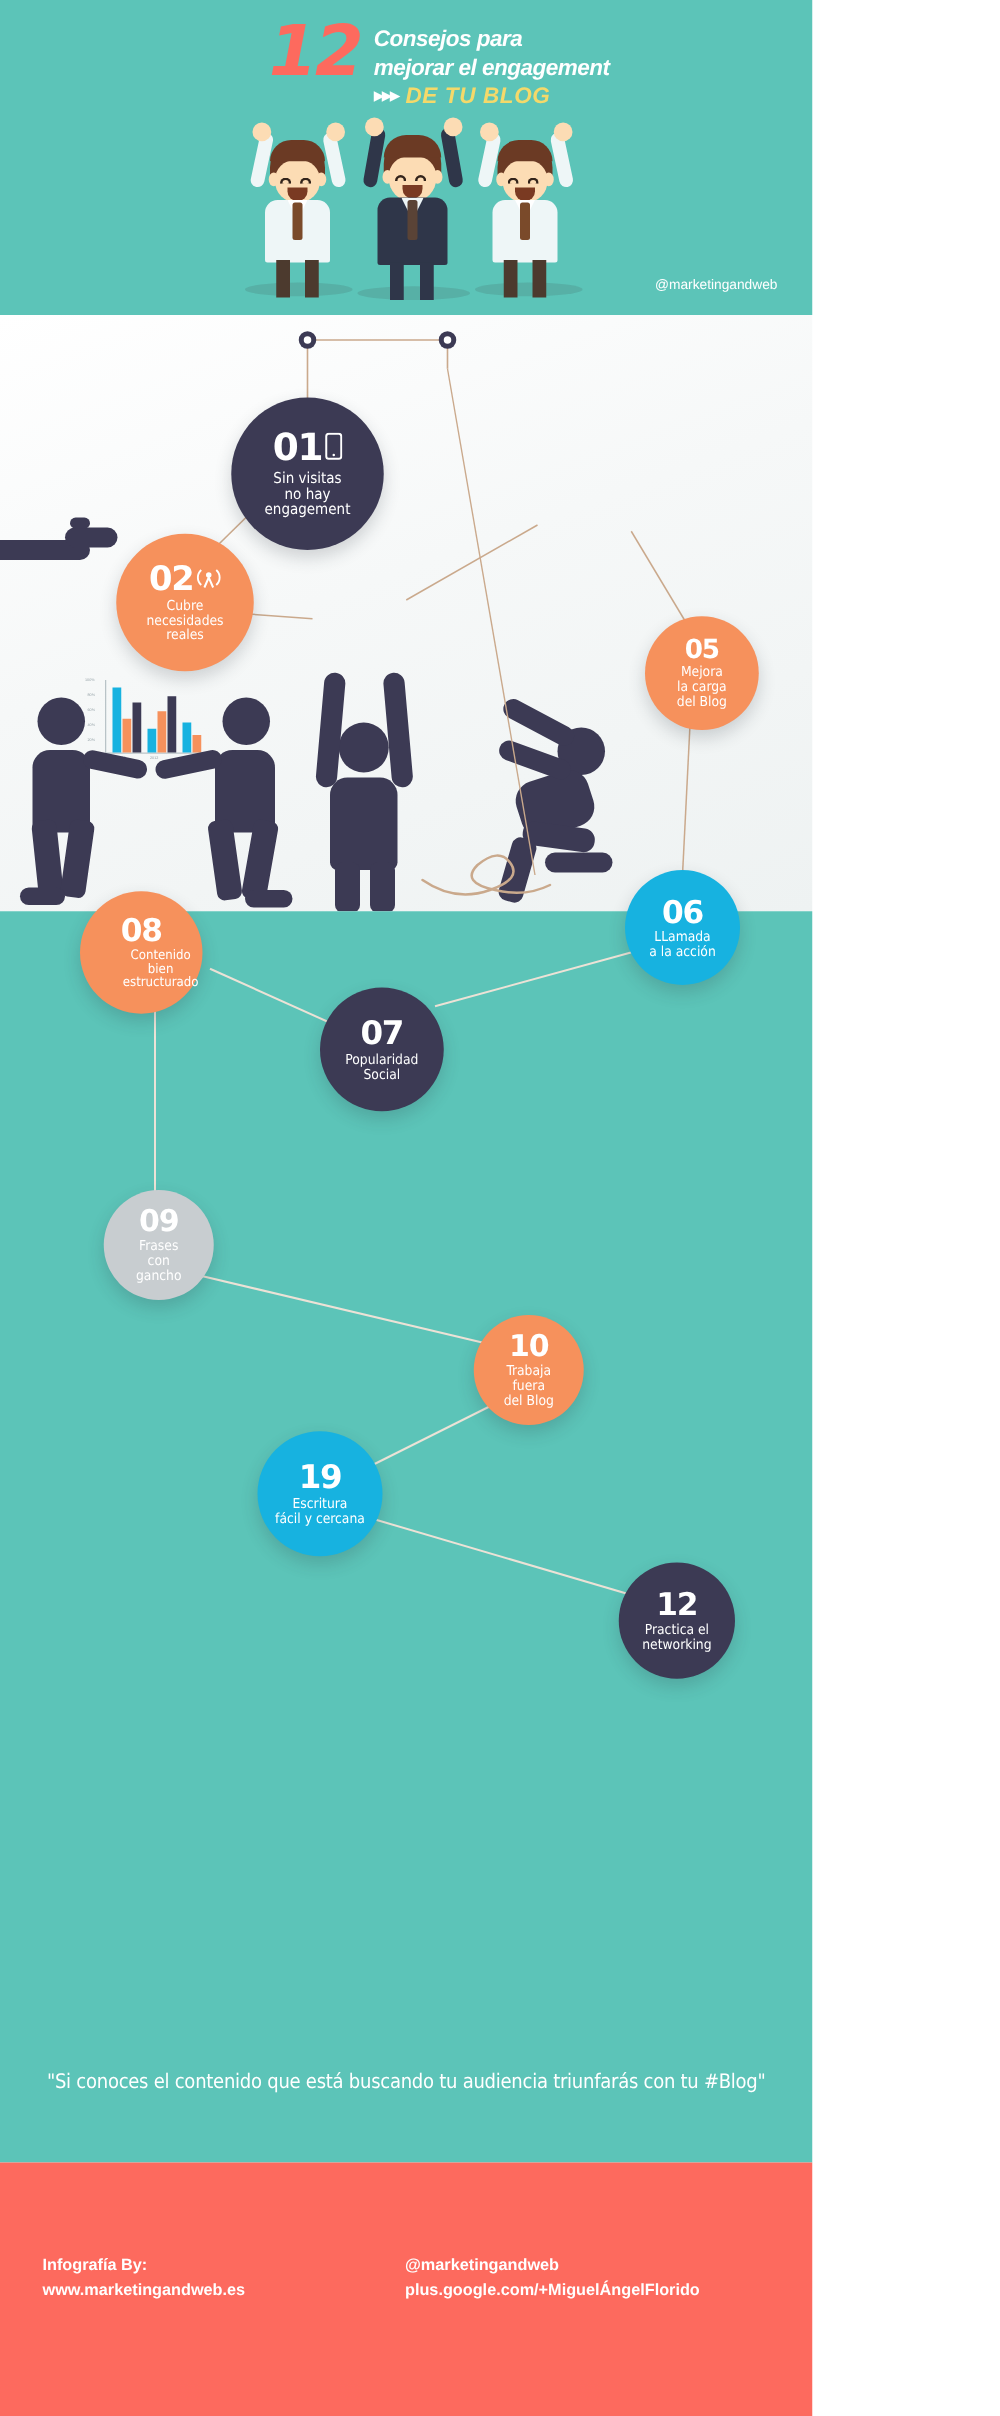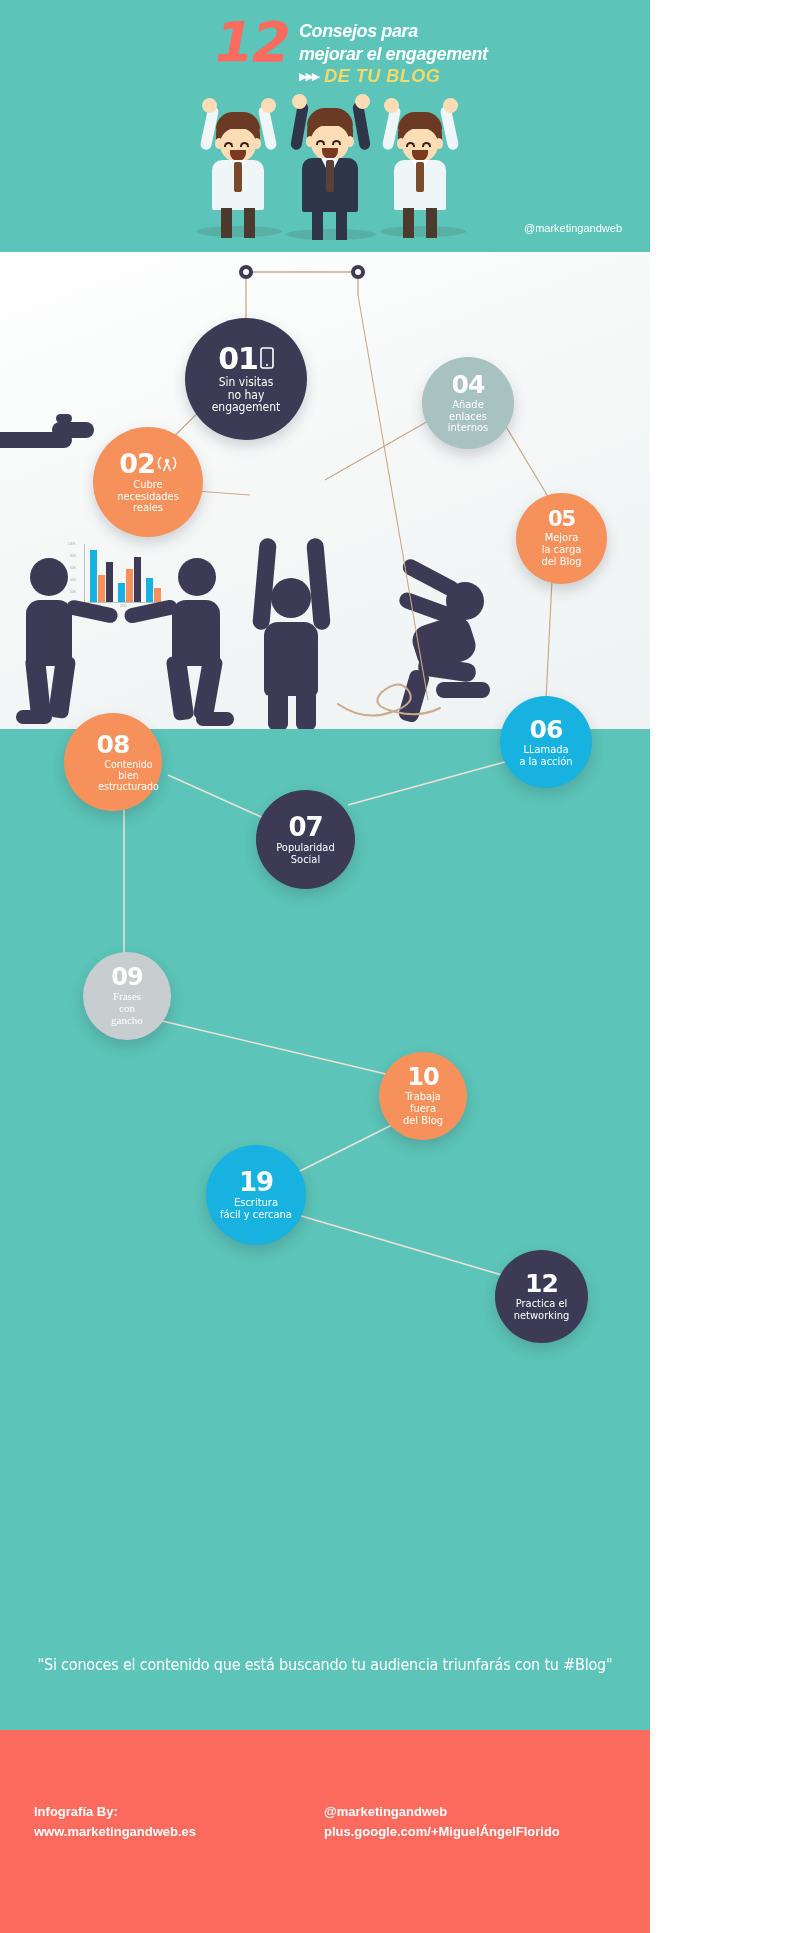--- a/index.html
+++ b/index.html
@@ -368,30 +368,20 @@
       </span>
     </div>
     <div class="lbl" style="font-size:11px;">
       <div>Cubre</div>
       <div>necesidades</div>
       <div>reales</div>
     </div>
   </div>
 
 
-  <div class="bubble b-gray" style="left:422px; top:357px; width:92px; height:92px;">
-    <div class="num" style="font-size:25px;">
-      <span>04</span>
-    </div>
-    <div class="lbl" style="font-size:11px;">
-      <div>Añade</div>
-      <div>enlaces</div>
-      <div>internos</div>
-    </div>
-  </div>
 
   <div class="bubble b-orange" style="left:516px; top:493px; width:91px; height:91px;">
     <div class="num" style="font-size:21px;">
       <span>05</span>
     </div>
     <div class="lbl" style="font-size:11px;">
       <div>Mejora</div>
       <div>la carga</div>
       <div>del Blog</div>
     </div>
@@ -425,21 +415,21 @@
       <div>Contenido</div>
       <div>bien</div>
       <div>estructurado</div>
     </div>
   </div>
 
   <div class="bubble b-lgray" style="left:83px; top:952px; width:88px; height:88px;">
     <div class="num" style="font-size:24px;">
       <span>09</span>
     </div>
-    <div class="lbl" style="font-size:11px;font-family:Liberation Serif, serif;">
+    <div class="lbl" style="font-size:11px;">
       <div>Frases</div>
       <div>con</div>
       <div>gancho</div>
     </div>
   </div>
 
   <div class="bubble b-orange" style="left:379px; top:1052px; width:88px; height:88px;">
     <div class="num" style="font-size:24px;">
       <span>10</span>
     </div>

